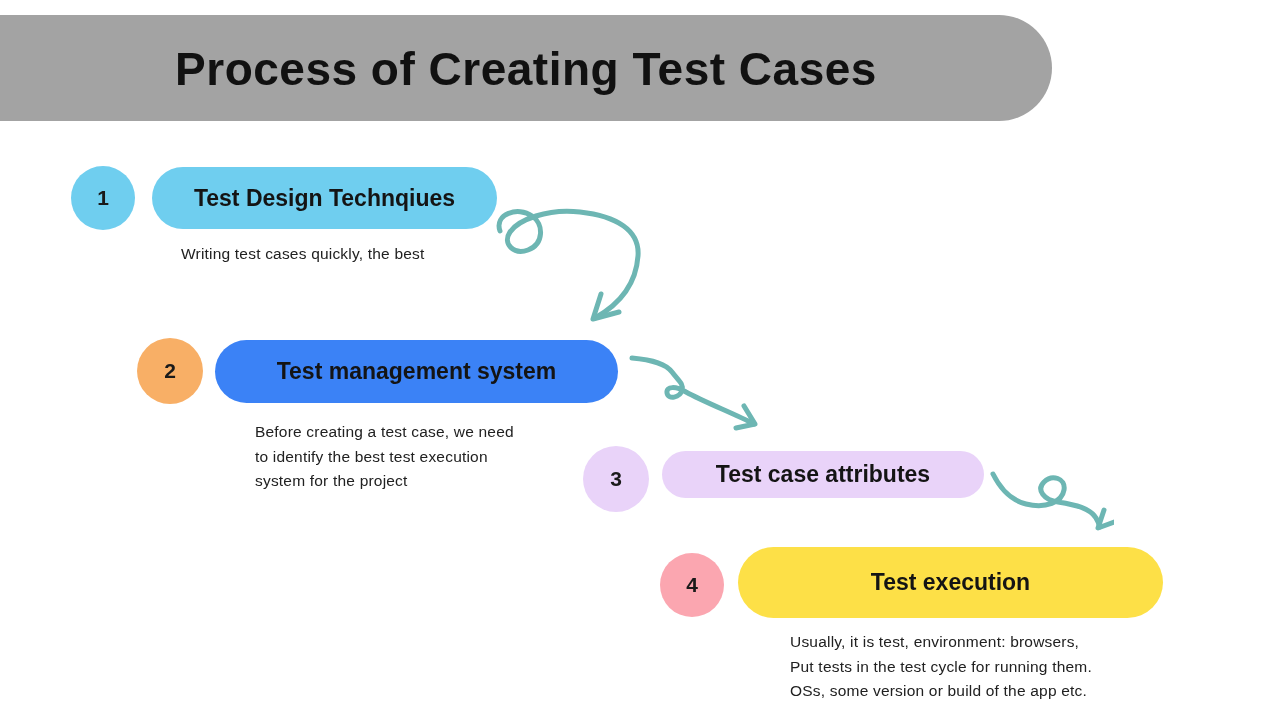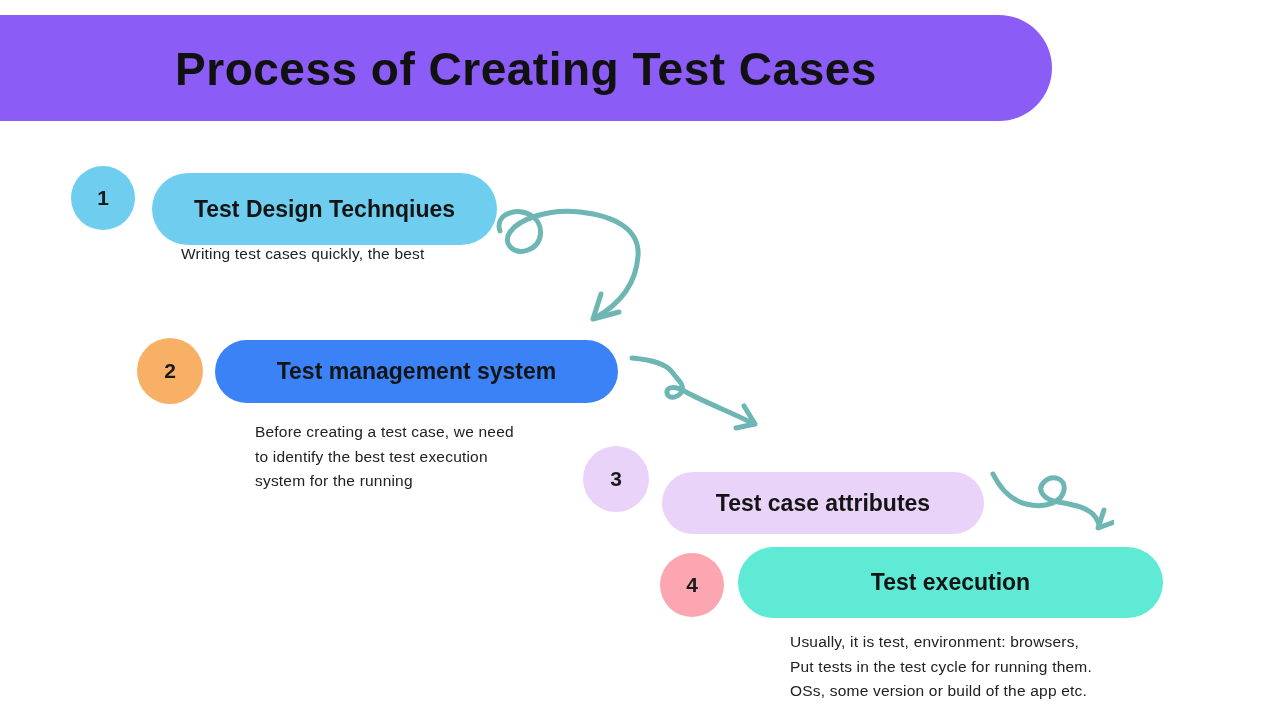--- a/index.html
+++ b/index.html
@@ -71,40 +71,40 @@
   }
   .arrow-svg path {
     fill: none;
     stroke: currentColor;
     stroke-width: 5;
     stroke-linecap: round;
     stroke-linejoin: round;
   }
   
   .c1 { left: 71px;  top: 166px; width: 64px; height: 64px; }
-  .p1 { left: 152px; top: 173px; width: 345px; height: 72px; }
+  .p1 { left: 152px; top: 167px; width: 345px; height: 62px; }
   .d1 { left: 181px; top: 242px; }
   .c2 { left: 137px; top: 338px; width: 66px; height: 66px; }
   .p2 { left: 215px; top: 340px; width: 403px; height: 63px; }
   .d2 { left: 255px; top: 420px; }
   .c3 { left: 583px; top: 446px; width: 66px; height: 66px; }
-  .p3 { left: 662px; top: 472px; width: 322px; height: 62px; }
+  .p3 { left: 662px; top: 451px; width: 322px; height: 47px; }
   .c4 { left: 660px; top: 553px; width: 64px; height: 64px; }
   .p4 { left: 738px; top: 547px; width: 425px; height: 71px; }
   .d4 { left: 790px; top: 630px; }
   .a1 { left: 488px; top: 206px; }
   .a2 { left: 620px; top: 346px; }
   .a3 { left: 988px; top: 466px; }
 </style>
 </head>
 <body>
 
 <div class="canvas">
 
-  <div class="banner" style="background-color: #8b5cf6;">
+  <div class="banner" style="background-color: #a3a3a3;">
     <div class="banner-title">Process of Creating Test Cases</div>
   </div>
 
   <div class="num-circle c1" style="background-color: rgb(111, 206, 239);">
     <span>1</span>
   </div>
   <div class="pill p1" style="background-color: rgb(111, 206, 239);">
     <span class="pill-label">Test Design Technqiues</span>
   </div>
   <div class="desc d1">
@@ -118,21 +118,21 @@
 
   <div class="num-circle c2" style="background-color: rgb(248, 175, 102);">
     <span>2</span>
   </div>
   <div class="pill p2" style="background-color: #3b82f6;">
     <span class="pill-label">Test management system</span>
   </div>
   <div class="desc d2">
     <div>Before creating a test case, we need</div>
     <div>to identify the best test execution</div>
-    <div>system for the running</div>
+    <div>system for the project</div>
   </div>
 
   <svg class="arrow-svg a2" width="150" height="88" viewBox="0 0 150 88" style="color: rgb(109, 182, 179);">
     <path d="M12,12 C34,14 46,18 52,26 C58,34 64,38 62,44 C60,52 48,54 47,47 C46,40 56,40 66,46 C84,56 115,68 134,78"></path>
     <path d="M116,82 L135,78 L124,60"></path>
   </svg>
 
   <div class="num-circle c3" style="background-color: rgb(233, 211, 249);">
     <span>3</span>
   </div>
@@ -141,21 +141,21 @@
   </div>
 
   <svg class="arrow-svg a3" width="126" height="72" viewBox="0 0 126 72" style="color: rgb(109, 182, 179);">
     <path d="M5,8 C12,22 22,34 38,38 C58,43 74,36 76,24 C78,12 64,8 56,16 C48,24 56,34 70,36 C88,39 102,42 108,52 C110,55 111,58 112,61"></path>
     <path d="M116,44 L110,62 L129,55"></path>
   </svg>
 
   <div class="num-circle c4" style="background-color: rgb(251, 166, 176);">
     <span>4</span>
   </div>
-  <div class="pill p4" style="background-color: #5eead4;">
+  <div class="pill p4" style="background-color: #fde047;">
     <span class="pill-label">Test execution</span>
   </div>
   <div class="desc d4">
     <div>Usually, it is test, environment: browsers,</div>
     <div>Put tests in the test cycle for running them.</div>
     <div>OSs, some version or build of the app etc.</div>
   </div>
 
 </div>
 

